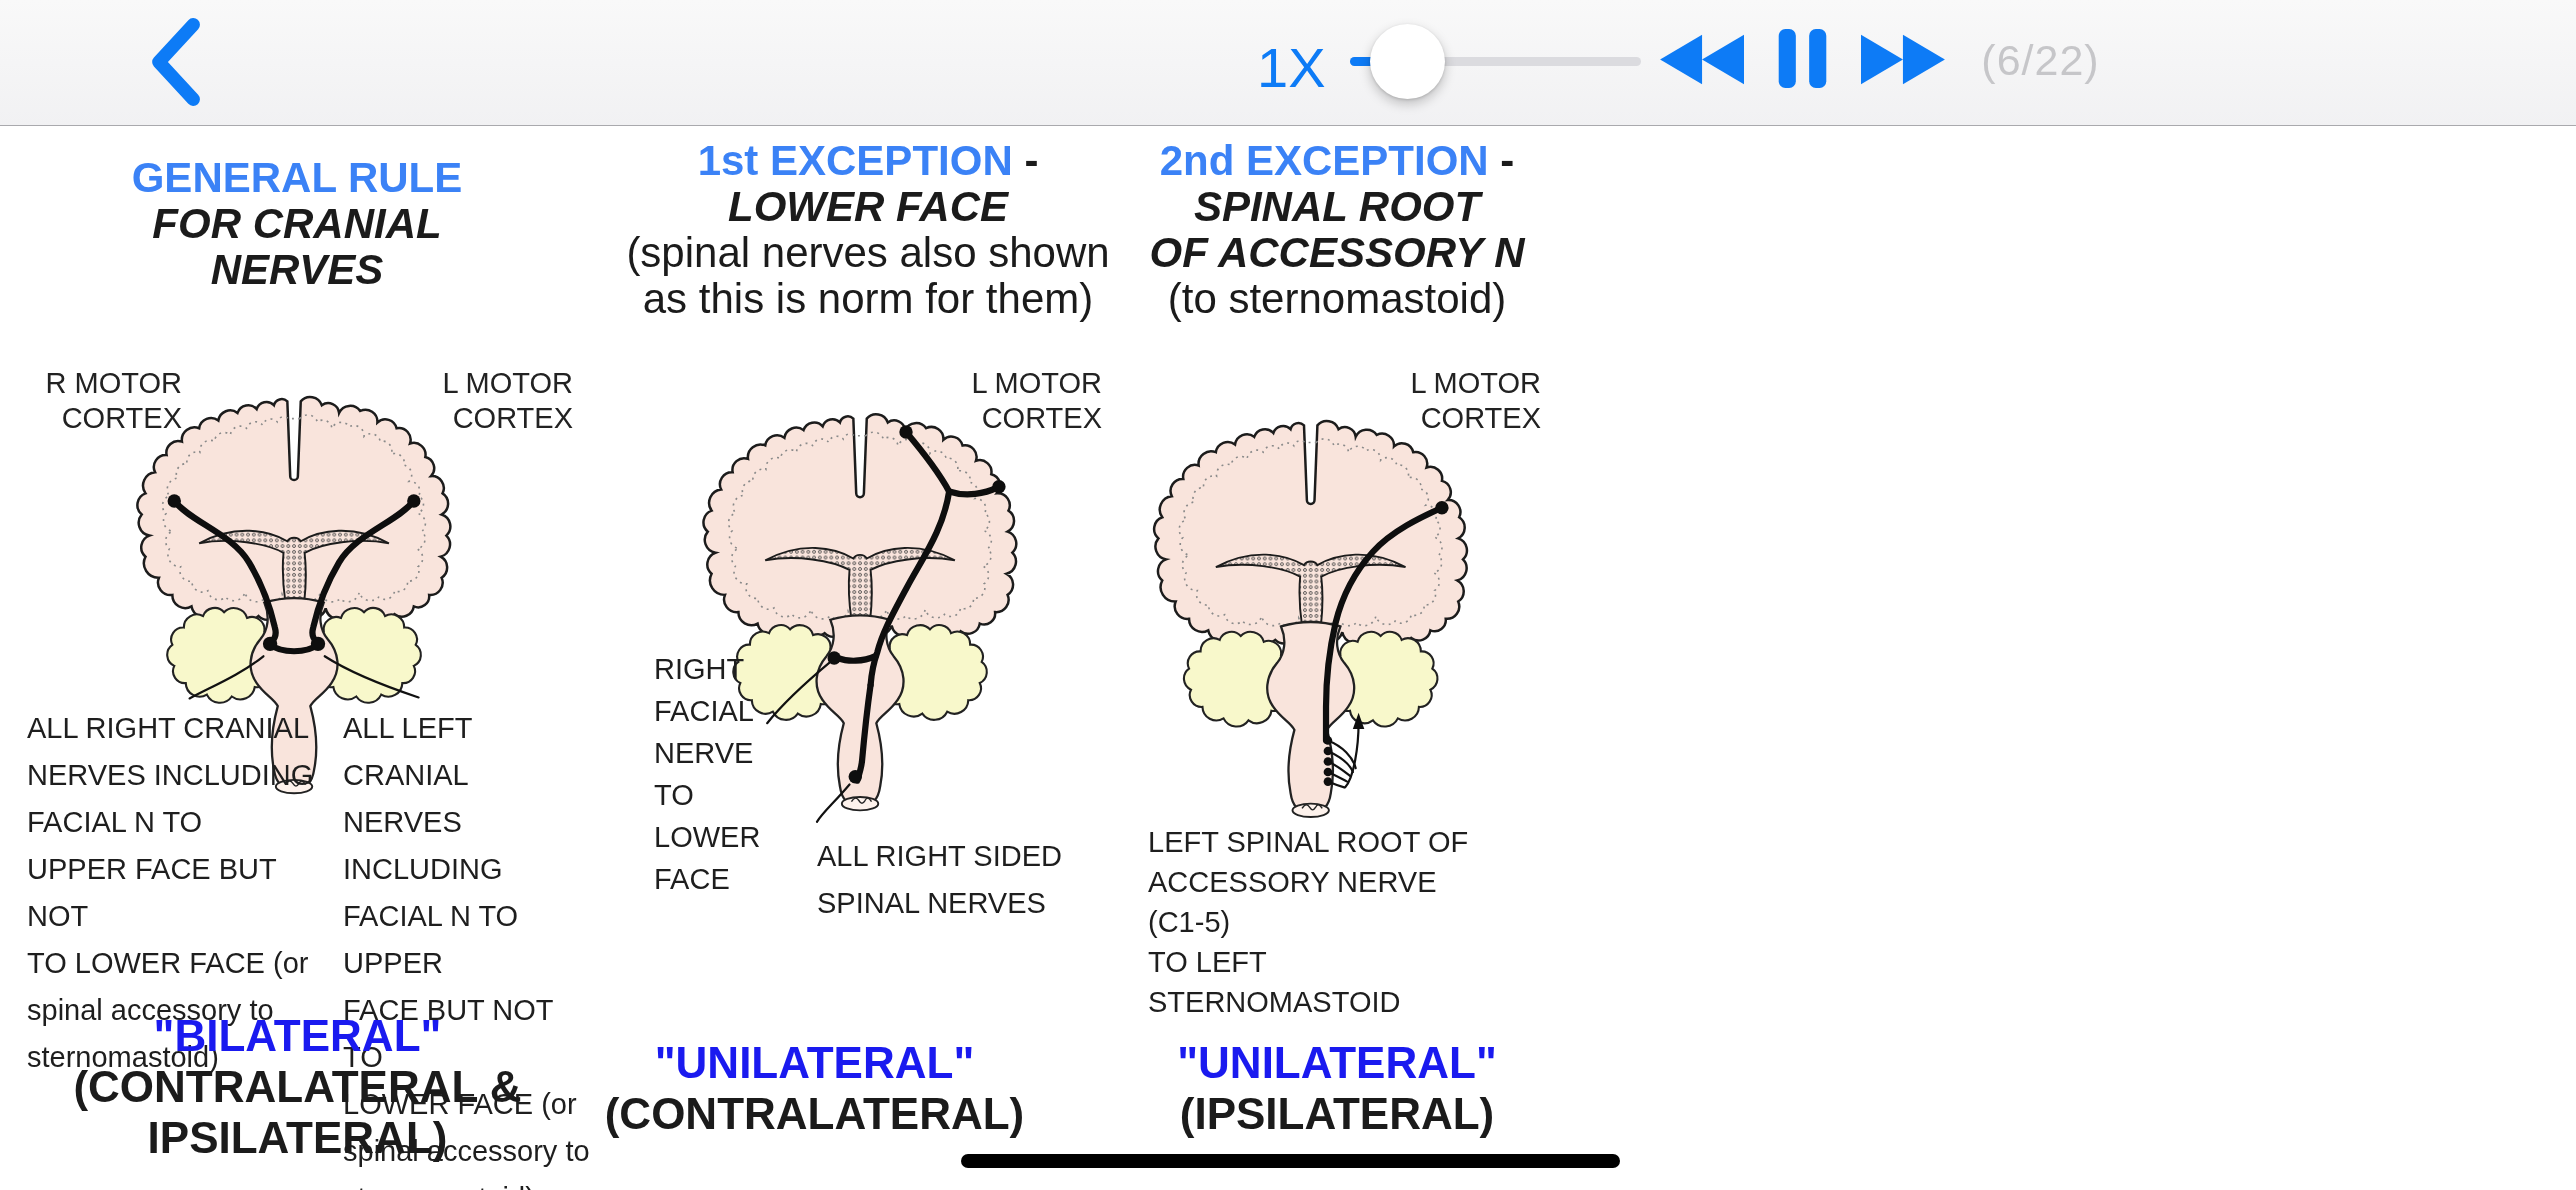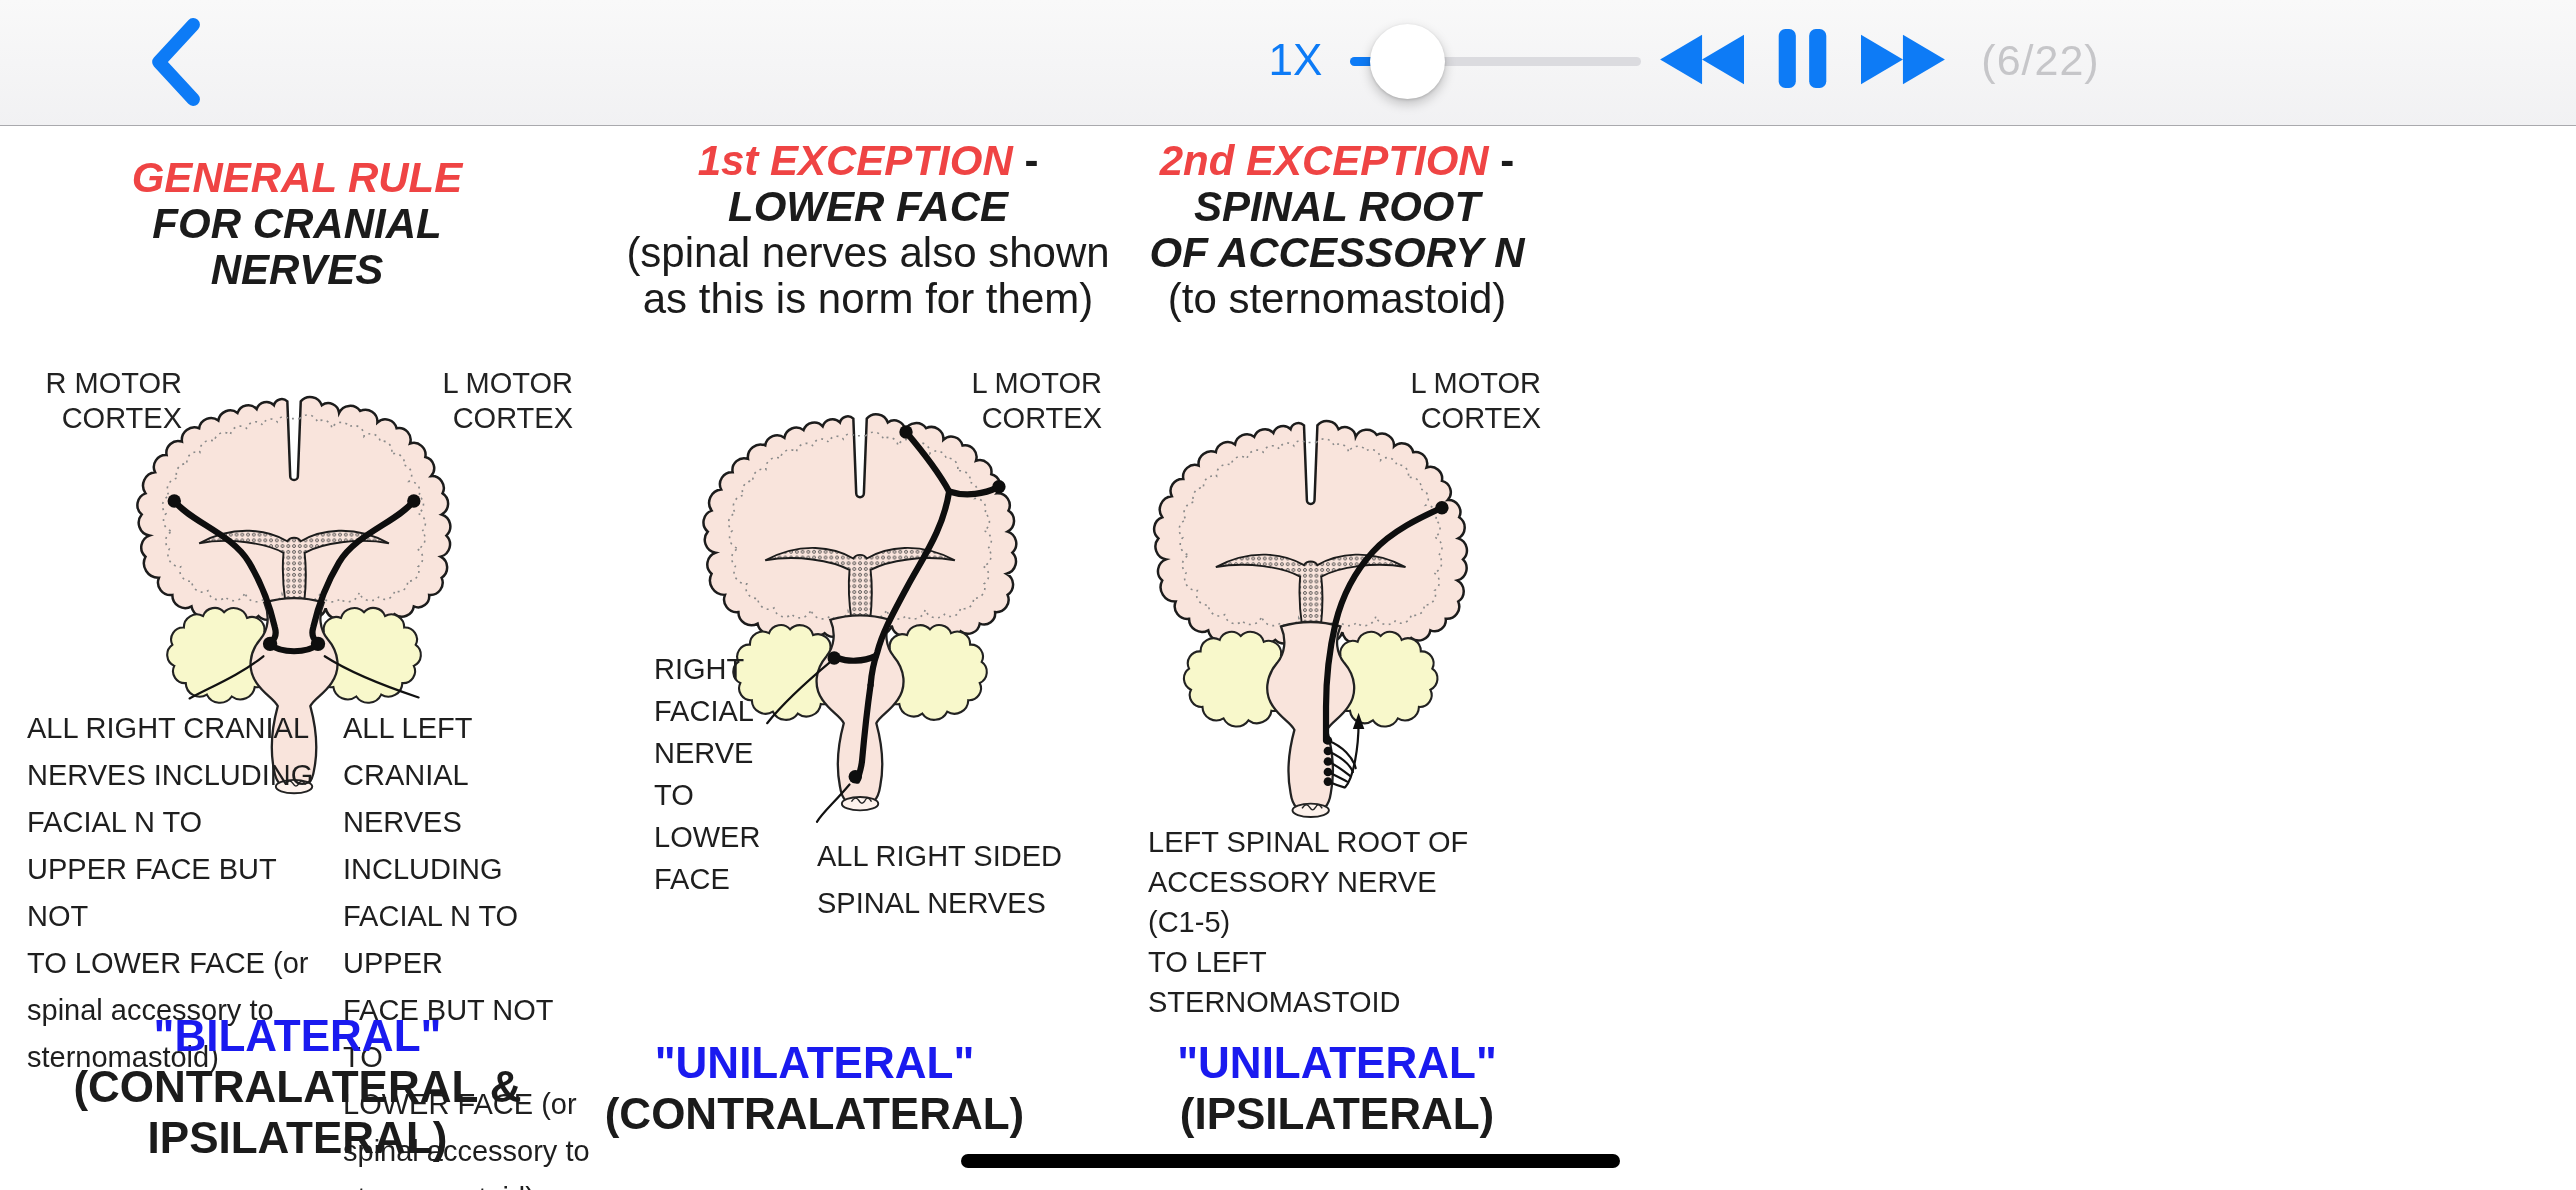--- a/index.html
+++ b/index.html
@@ -3,36 +3,36 @@
 <meta charset="utf-8">
 <style>
   html,body{margin:0;padding:0;background:#fff;width:2576px;height:1190px;overflow:hidden;
     font-family:"Liberation Sans","DejaVu Sans",sans-serif;-webkit-font-smoothing:antialiased;}
   .screen{position:relative;width:2576px;height:1190px;background:#fff;}
 
   
   .toolbar{position:absolute;left:0;top:0;width:2576px;height:125px;
     background:linear-gradient(#f9f9f9,#f1f1f3);border-bottom:1.9px solid #a9a9ad;}
   .back{position:absolute;left:134px;top:17px;width:86px;height:90px;background:none;border:none;cursor:pointer;padding:0;}
-  .speed{position:absolute;left:1257px;top:35px;width:77px;font-size:44px;font-weight:500;color:#0d7bf6;text-align:center;}
+  .speed{position:absolute;left:1257px;top:35px;width:77px;font-size:56px;font-weight:500;color:#0d7bf6;}
   .slider{position:absolute;left:1342px;top:19px;width:307px;height:84px;}
   .slider .track{position:absolute;left:7.7px;top:38px;width:291px;height:8.6px;border-radius:4.8px;background:#dbdbdf;}
   .slider .fill{position:absolute;left:7.7px;top:38px;width:27px;height:8.6px;border-radius:4.8px;background:#0d7bf6;}
   .slider .knob{position:absolute;left:28px;top:4.8px;width:75px;height:75px;border-radius:50%;background:#fff;
     box-shadow:0 4.8px 11.5px rgba(0,0,0,.22),0 1px 2.9px rgba(0,0,0,.14);}
   .ctl{position:absolute;top:29px;background:none;border:none;padding:0;cursor:pointer;}
   .ctl.rw{left:1656px;} .ctl.ps{left:1773px;top:27px;} .ctl.ff{left:1855px;}
   .counter{position:absolute;left:1959px;top:36px;width:163px;font-size:43px;font-weight:300;
     letter-spacing:1px;color:#c6c6c9;text-align:center;}
 
   
   .abs{position:absolute;}
   .ml{white-space:pre-line;}
   .title{font-size:42px;line-height:46px;font-weight:600;color:#1b1b1b;text-align:center;}
-  .title .blue{color:#ef4444;font-style:italic;}
+  .title .blue{color:#3b82f6;}
   .title .it{font-style:italic;}
   .title .note{font-weight:500;}
   .cortex{font-size:29px;line-height:35px;font-weight:500;color:#222;text-align:right;}
   .cap{font-size:29px;line-height:47px;font-weight:500;color:#1e1e1e;}
   .verdict{text-align:center;font-size:44px;line-height:51px;font-weight:600;color:#1b1b1b;}
   .verdict .blue{color:#1a1aef;}
   .homebar{position:absolute;left:961px;top:1154px;width:659px;height:14.4px;border-radius:7.7px;background:#000;}
   svg{display:block;}
 </style>
 </head>

